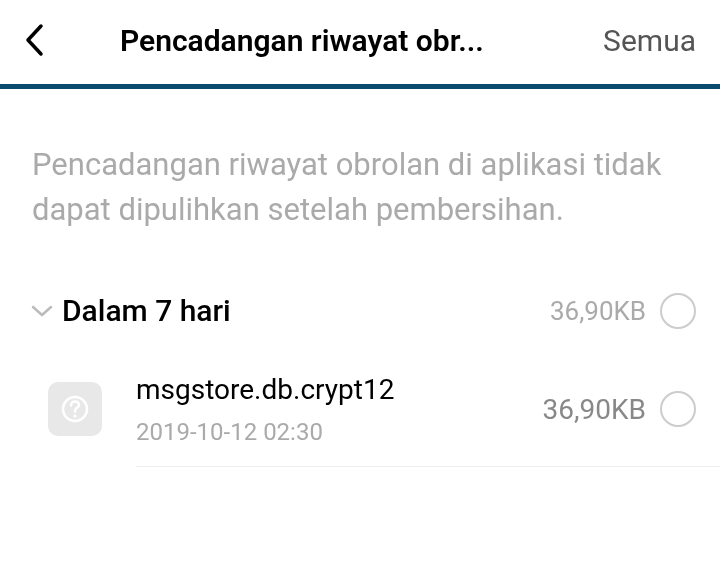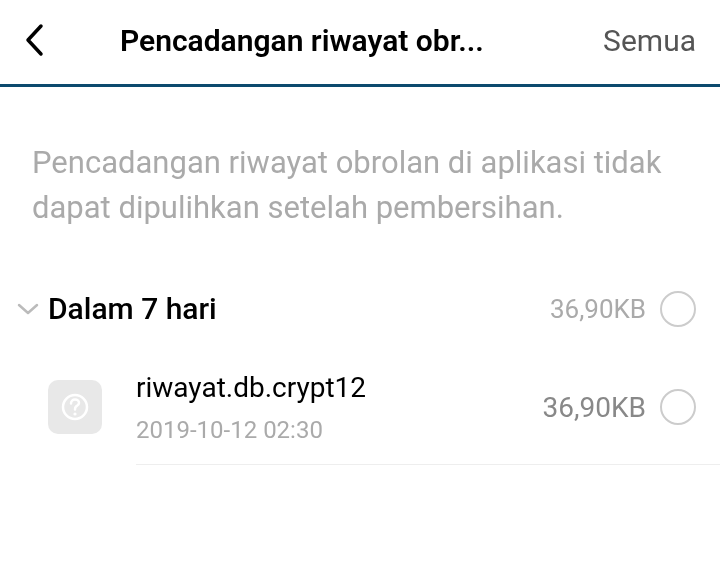--- a/index.html
+++ b/index.html
@@ -11,21 +11,21 @@
       font-family: -apple-system, BlinkMacSystemFont, "Segoe UI", Roboto, Helvetica, Arial, sans-serif;
       background: #ffffff;
       width: 720px;
       height: 562px;
       overflow: hidden;
     }
     .header {
       display: flex;
       align-items: center;
       padding: 20px 24px 24px 24px;
-      border-bottom: 3px solid #0c4a6e;
+      border-bottom: 5px solid #0c4a6e;
     }
     .back-btn {
       width: 40px;
       height: 40px;
       display: flex;
       align-items: center;
       justify-content: flex-start;
       cursor: pointer;
       flex-shrink: 0;
     }
@@ -50,21 +50,21 @@
     }
     .info-text {
       padding: 54px 32px 20px 32px;
       font-size: 31px;
       color: #aaaaaa;
       line-height: 1.45;
     }
     .section-header {
       display: flex;
       align-items: center;
-      padding: 40px 24px 16px 10px;
+      padding: 40px 24px 16px 24px;
     }
     .chevron-down {
       width: 36px;
       height: 36px;
       display: flex;
       align-items: center;
       justify-content: center;
       flex-shrink: 0;
       cursor: pointer;
     }
@@ -159,20 +159,20 @@
 
 <div class="file-item">
   <div class="file-icon">
     <svg width="28" height="28" viewBox="0 0 28 28">
       <circle cx="14" cy="14" r="12" fill="none" stroke="#ffffff" stroke-width="2.5"></circle>
       <path d="M10 10.5 C10 8 11.8 6.5 14 6.5 C16.2 6.5 18 8 18 10 C18 12 16 12.5 15 13.5 C14.3 14.2 14 15 14 16.5" fill="none" stroke="#ffffff" stroke-width="2.5" stroke-linecap="round"></path>
       <circle cx="14" cy="21" r="1.6" fill="#ffffff"></circle>
     </svg>
   </div>
   <div class="file-info">
-    <div class="file-name">riwayat.db.crypt12</div>
+    <div class="file-name">msgstore.db.crypt12</div>
     <div class="file-date">2019-10-12 02:30</div>
   </div>
   <div class="file-size">36,90KB</div>
   <div class="radio-circle"></div>
 </div>
 
 <div class="divider"></div>
 
 </body></html>

